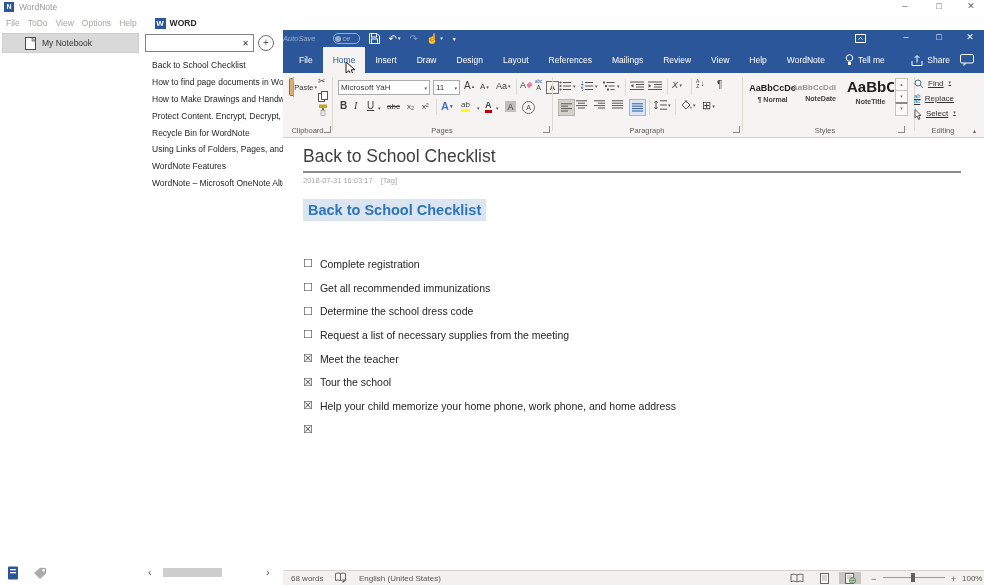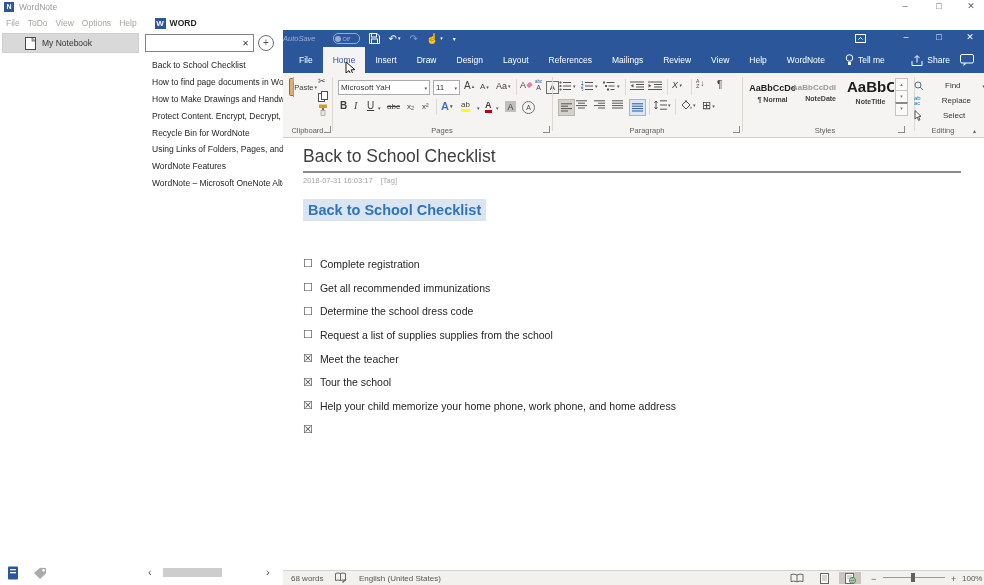--- a/index.html
+++ b/index.html
@@ -63,21 +63,21 @@
   .car{font-size:5px;color:#555;margin-left:1px;}
   .fbox{border:1px solid #ababab;background:#fff;display:flex;align-items:center;justify-content:space-between;
         font-size:8px;color:#333;padding:0 2px;box-sizing:border-box;height:15px;}
   .gi{font-size:9px;color:#3f3f3f;line-height:1;}
   .paste-btn{display:flex;flex-direction:row;align-items:center;font-size:7.5px;color:#3f3f3f;}
   .style-card{position:absolute;top:5px;width:47px;height:39px;text-align:center;font-weight:bold;}
   .style-prev{font-size:9px;color:#1c1c1c;margin-top:5px;white-space:nowrap;overflow:hidden;}
   .style-name{font-size:7px;color:#3f3f3f;margin-top:3px;}
   .sgbtn{position:absolute;left:612px;width:11px;height:11px;border:1px solid #c6c3bd;background:#fbfaf9;
          font-size:5px;color:#777;text-align:center;line-height:10px;}
-  .edit-row{position:absolute;left:631px;height:13px;display:flex;align-items:center;gap:21px;font-size:8px;color:#333;}
+  .edit-row{position:absolute;left:631px;height:13px;display:flex;gap:4px;font-size:8px;color:#333;text-decoration:underline;}
 
   
   .w-doc{left:0;top:108px;width:701px;height:432px;background:#fff;}
   .doc-title{left:20px;top:8px;font-size:17.5px;color:#3f3f3f;}
   .doc-rule{left:20px;top:33px;width:658px;height:2px;background:#8c8c8c;}
   .doc-meta{left:20px;top:38px;font-size:7.5px;color:#a5a5a5;}
   .doc-heading{left:20px;top:61px;background:#dbe5f1;color:#2e75b6;font-size:14.5px;font-weight:bold;padding:3px 5px;}
   .chk{left:20px;top:114px;}
   .chk-item{height:23.7px;display:flex;align-items:center;font-size:10.5px;color:#262626;white-space:nowrap;}
   .chk-box{margin-right:7px;font-size:11px;color:#3c3c3c;}
@@ -487,21 +487,21 @@
       <div class="chk-item">
           <span class="chk-box">☐</span>
           <span>Get all recommended immunizations</span>
         </div>
       <div class="chk-item">
           <span class="chk-box">☐</span>
           <span>Determine the school dress code</span>
         </div>
       <div class="chk-item">
           <span class="chk-box">☐</span>
-          <span>Request a list of supplies supplies from the school</span>
+          <span>Request a list of necessary supplies from the meeting</span>
         </div>
       <div class="chk-item">
           <span class="chk-box">☒</span>
           <span>Meet the teacher</span>
         </div>
       <div class="chk-item">
           <span class="chk-box">☒</span>
           <span>Tour the school</span>
         </div>
       <div class="chk-item">

